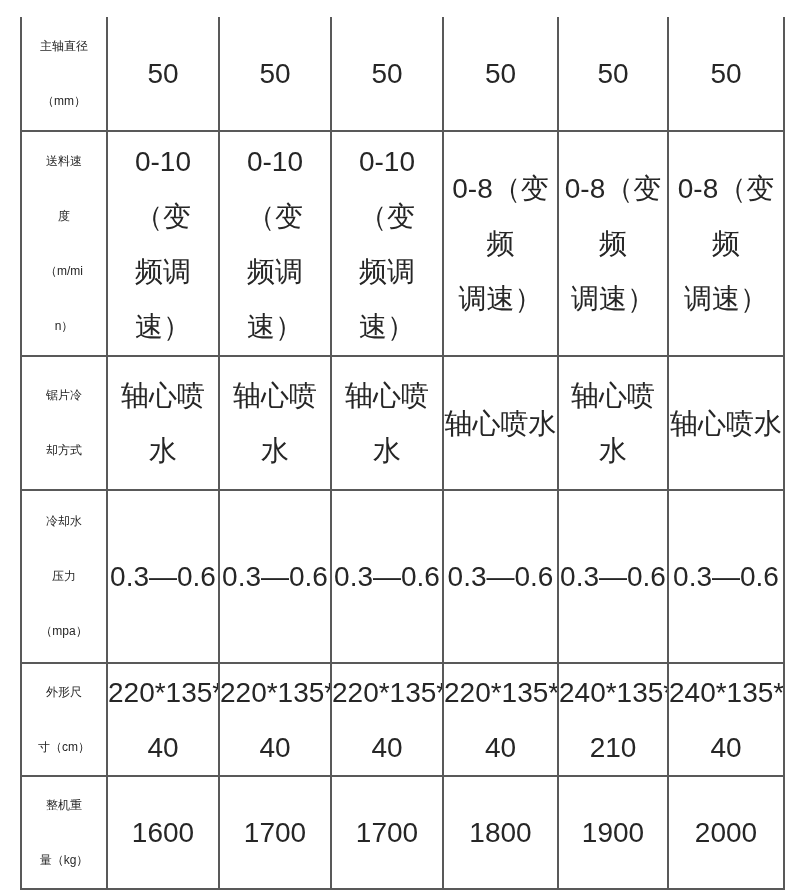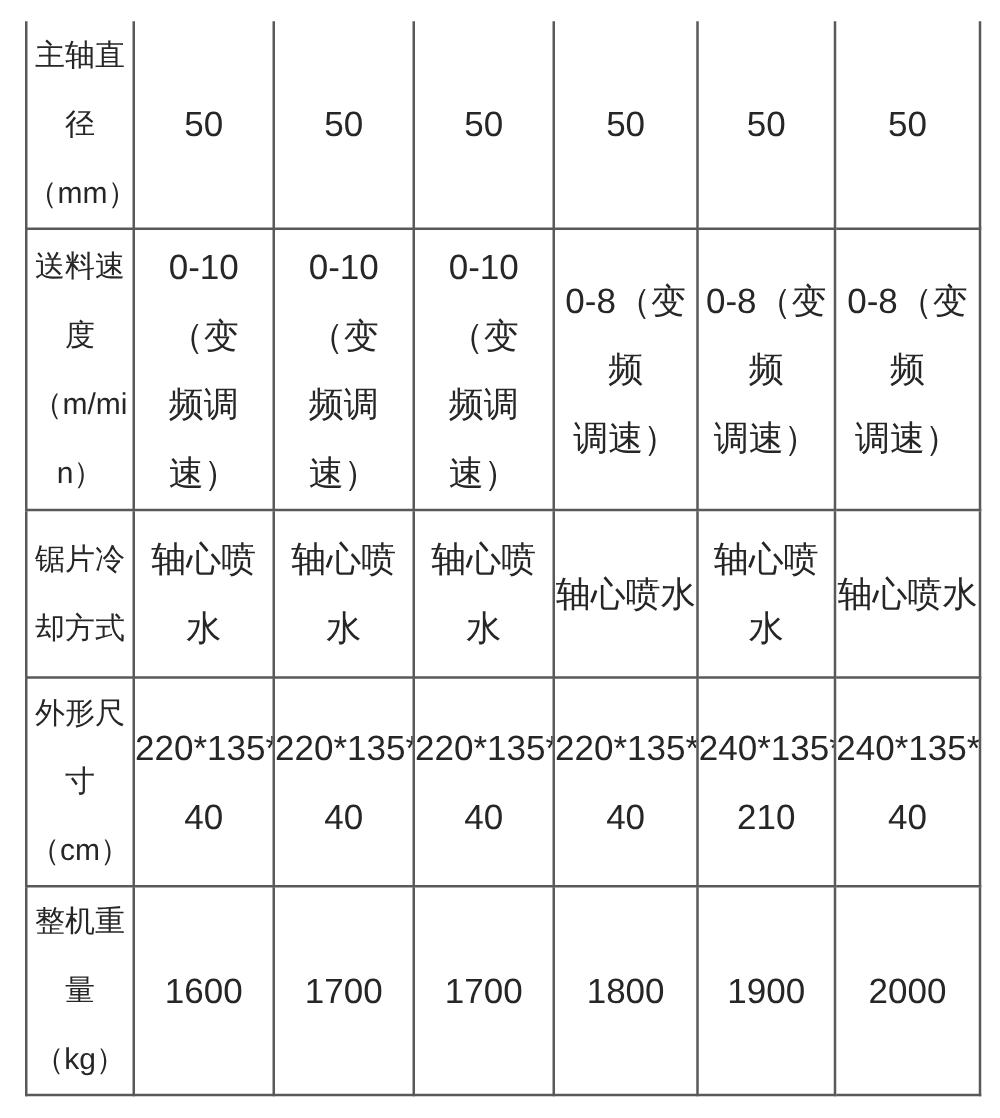--- a/index.html
+++ b/index.html
@@ -25,21 +25,21 @@
     text-align: center;
     vertical-align: middle;
     white-space: pre-line;
     font-weight: normal;
     color: var(--text, #262626);
     line-height: 55px;
     overflow: hidden;
   }
   
   table.spec, table.spec tr.r0 th, table.spec tr.r0 td { border-top: none; }
-  table.spec th { font-size: 24px; }
+  table.spec th { font-size: 12px; }
   table.spec td { font-size: 28px; }
   tr.r0 { height: 114px; }
   tr.r1 { height: 225px; margin-left: 20px; }
   tr.r2 { height: 134px; }
   tr.r3 { height: 173px; }
   tr.r4 { height: 113px; }
   tr.r5 { height: 113px; }
 </style>
 </head>
 <body>
@@ -87,20 +87,31 @@
       <tr class="r2">
         <th>锯片冷
 却方式</th>
         <td>轴心喷水</td>
         <td>轴心喷水</td>
         <td>轴心喷水</td>
         <td>轴心喷水</td>
         <td>轴心喷水</td>
         <td>轴心喷水</td>
       </tr>
+      <tr class="r3">
+        <th>冷却水
+压力
+（mpa）</th>
+        <td>0.3—0.6</td>
+        <td>0.3—0.6</td>
+        <td>0.3—0.6</td>
+        <td>0.3—0.6</td>
+        <td>0.3—0.6</td>
+        <td>0.3—0.6</td>
+      </tr>
       <tr class="r4">
         <th>外形尺
 寸（cm）</th>
         <td>220*135*1
 40</td>
         <td>220*135*1
 40</td>
         <td>220*135*1
 40</td>
         <td>220*135*1

